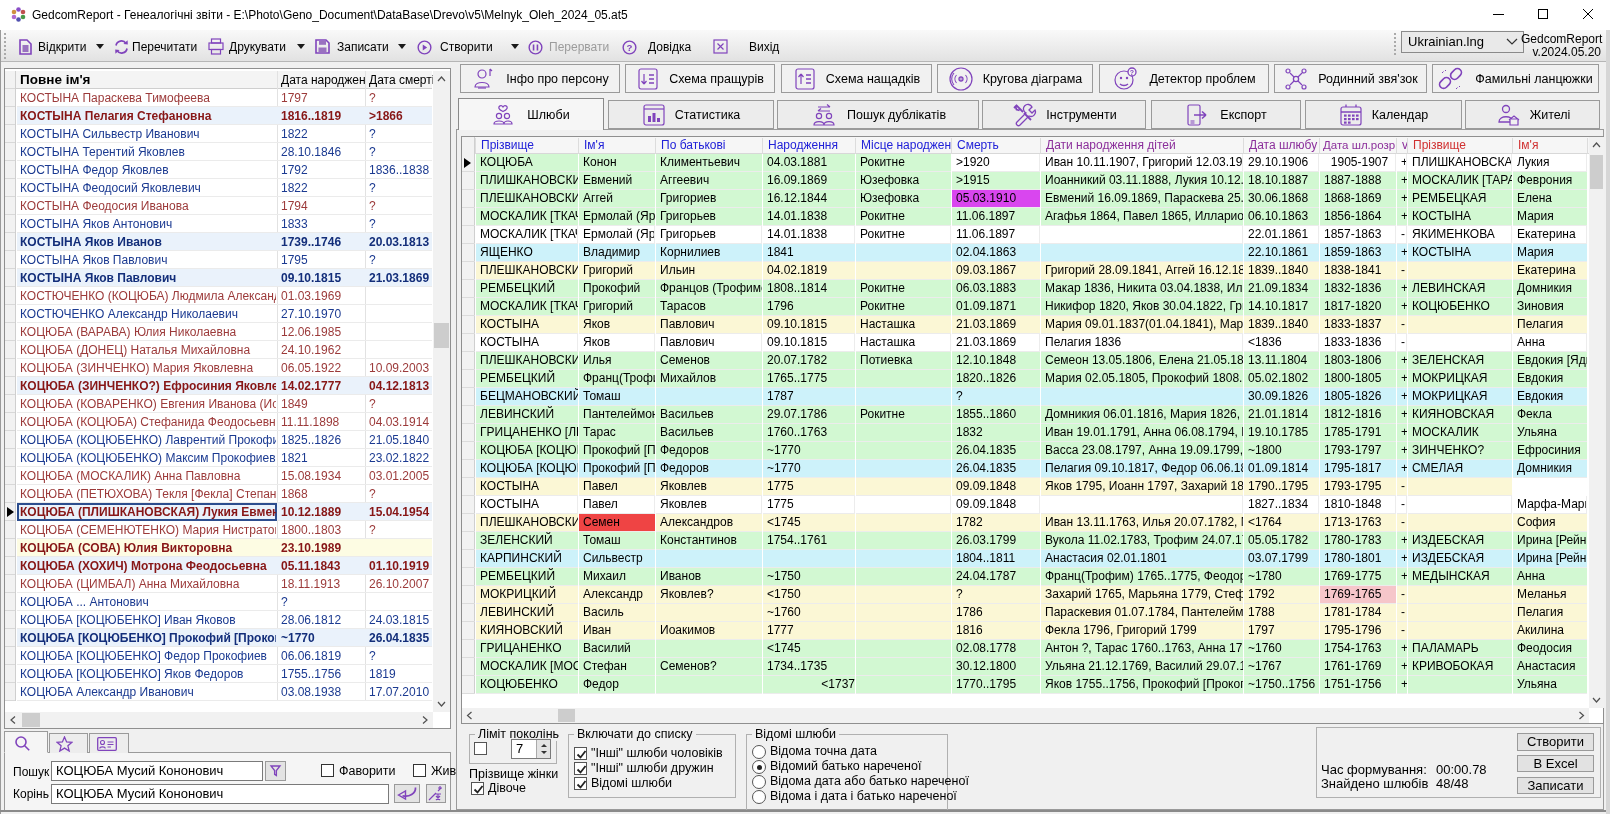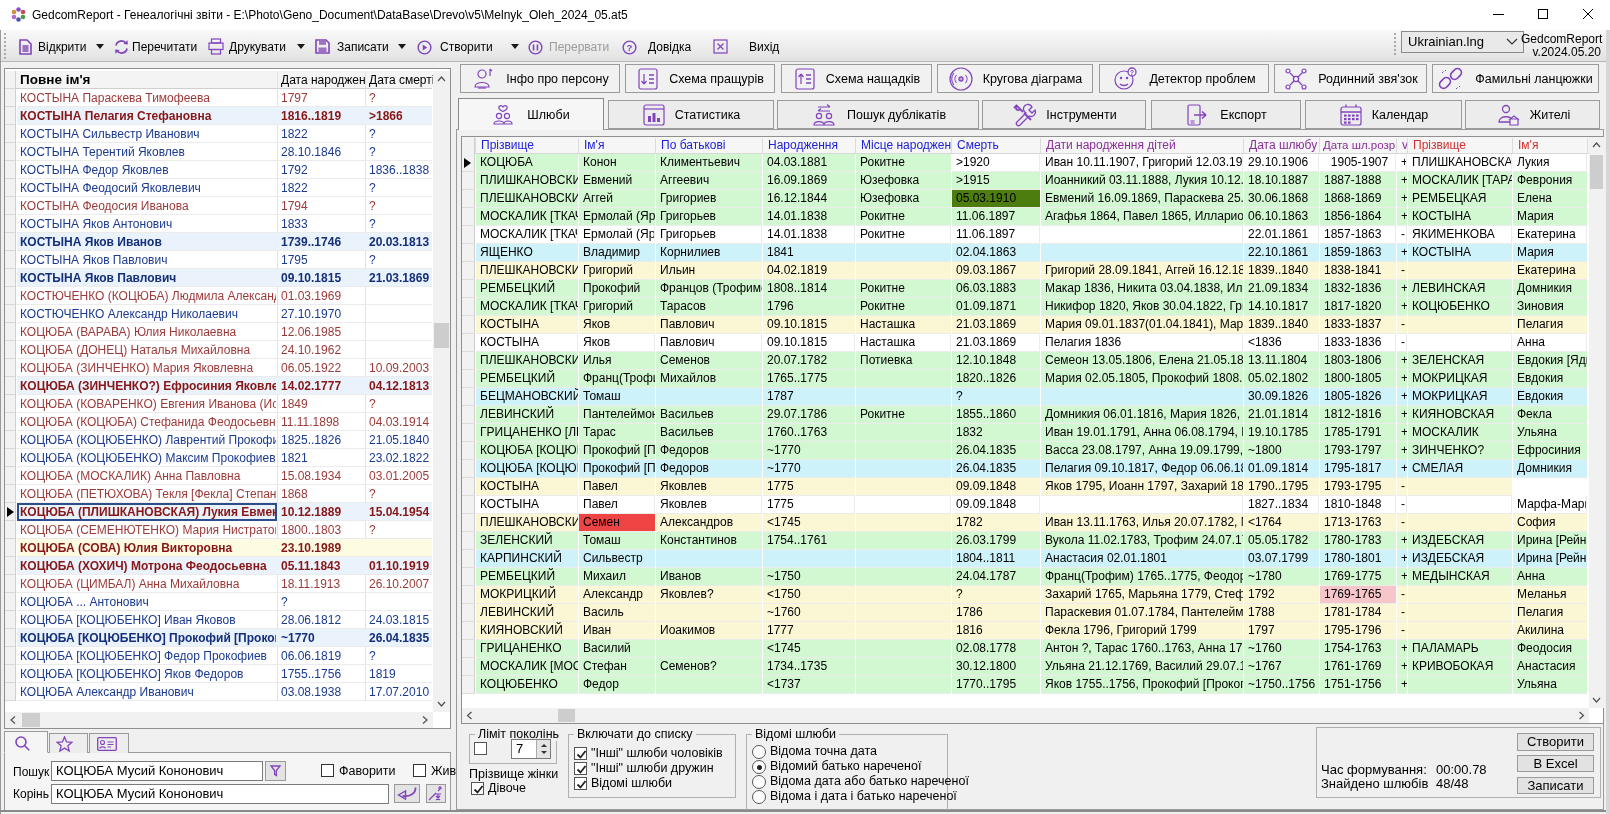--- a/index.html
+++ b/index.html
@@ -521,21 +521,21 @@
 <div class="ab tc" style="left:1320px;top:172px;width:76px;height:18px;line-height:17px;background:#d2f8d2;padding-left:4px;color:#000;border-bottom:1px solid #ececec;">1887-1888</div>
 <div class="ab tc" style="left:1397px;top:172px;width:10px;height:18px;line-height:17px;background:#d2f8d2;padding-left:4px;color:#000;border-bottom:1px solid #ececec;">+</div>
 <div class="ab tc" style="left:1408px;top:172px;width:104px;height:18px;line-height:17px;background:#d2f8d2;padding-left:4px;color:#000;border-bottom:1px solid #ececec;">МОСКАЛИК [ТАРАС</div>
 <div class="ab tc" style="left:1513px;top:172px;width:74px;height:18px;line-height:17px;background:#d2f8d2;padding-left:4px;color:#000;border-bottom:1px solid #ececec;">Феврония</div>
 <div class="ab" style="left:462px;top:189px;width:13px;height:1px;background:#dcdcdc;"></div>
 <div class="ab tc" style="left:476px;top:190px;width:102px;height:18px;line-height:17px;background:#d2f8d2;padding-left:4px;color:#000;border-bottom:1px solid #ececec;">ПЛЕШКАНОВСКИЙ</div>
 <div class="ab tc" style="left:579px;top:190px;width:76px;height:18px;line-height:17px;background:#d2f8d2;padding-left:4px;color:#000;border-bottom:1px solid #ececec;">Аггей</div>
 <div class="ab tc" style="left:656px;top:190px;width:106px;height:18px;line-height:17px;background:#d2f8d2;padding-left:4px;color:#000;border-bottom:1px solid #ececec;">Григориев</div>
 <div class="ab tc" style="left:763px;top:190px;width:92px;height:18px;line-height:17px;background:#d2f8d2;padding-left:4px;color:#000;border-bottom:1px solid #ececec;">16.12.1844</div>
 <div class="ab tc" style="left:856px;top:190px;width:95px;height:18px;line-height:17px;background:#d2f8d2;padding-left:4px;color:#000;border-bottom:1px solid #ececec;">Юзефовка</div>
-<div class="ab tc" style="left:952px;top:190px;width:88px;height:18px;line-height:17px;background:#4d7c0f;padding-left:4px;color:#000;border-bottom:1px solid #ececec;">05.03.1910</div>
+<div class="ab tc" style="left:952px;top:190px;width:88px;height:18px;line-height:17px;background:#d946ef;padding-left:4px;color:#000;border-bottom:1px solid #ececec;">05.03.1910</div>
 <div class="ab tc" style="left:1041px;top:190px;width:202px;height:18px;line-height:17px;background:#d2f8d2;padding-left:4px;color:#000;border-bottom:1px solid #ececec;">Евмений 16.09.1869, Параскева 25.09.</div>
 <div class="ab tc" style="left:1244px;top:190px;width:75px;height:18px;line-height:17px;background:#d2f8d2;padding-left:4px;color:#000;border-bottom:1px solid #ececec;">30.06.1868</div>
 <div class="ab tc" style="left:1320px;top:190px;width:76px;height:18px;line-height:17px;background:#d2f8d2;padding-left:4px;color:#000;border-bottom:1px solid #ececec;">1868-1869</div>
 <div class="ab tc" style="left:1397px;top:190px;width:10px;height:18px;line-height:17px;background:#d2f8d2;padding-left:4px;color:#000;border-bottom:1px solid #ececec;">+</div>
 <div class="ab tc" style="left:1408px;top:190px;width:104px;height:18px;line-height:17px;background:#d2f8d2;padding-left:4px;color:#000;border-bottom:1px solid #ececec;">РЕМБЕЦКАЯ</div>
 <div class="ab tc" style="left:1513px;top:190px;width:74px;height:18px;line-height:17px;background:#d2f8d2;padding-left:4px;color:#000;border-bottom:1px solid #ececec;">Елена</div>
 <div class="ab" style="left:462px;top:207px;width:13px;height:1px;background:#dcdcdc;"></div>
 <div class="ab tc" style="left:476px;top:208px;width:102px;height:18px;line-height:17px;background:#d2f8d2;padding-left:4px;color:#000;border-bottom:1px solid #ececec;">МОСКАЛИК [ТКАЧ,</div>
 <div class="ab tc" style="left:579px;top:208px;width:76px;height:18px;line-height:17px;background:#d2f8d2;padding-left:4px;color:#000;border-bottom:1px solid #ececec;">Ермолай (Ярмол</div>
 <div class="ab tc" style="left:656px;top:208px;width:106px;height:18px;line-height:17px;background:#d2f8d2;padding-left:4px;color:#000;border-bottom:1px solid #ececec;">Григорьев</div>
@@ -870,21 +870,21 @@
 <div class="ab tc" style="left:1041px;top:658px;width:202px;height:18px;line-height:17px;background:#d2f8d2;padding-left:4px;color:#000;border-bottom:1px solid #ececec;">Ульяна 21.12.1769, Василий 29.07.178</div>
 <div class="ab tc" style="left:1244px;top:658px;width:75px;height:18px;line-height:17px;background:#d2f8d2;padding-left:4px;color:#000;border-bottom:1px solid #ececec;">~1767</div>
 <div class="ab tc" style="left:1320px;top:658px;width:76px;height:18px;line-height:17px;background:#d2f8d2;padding-left:4px;color:#000;border-bottom:1px solid #ececec;">1761-1769</div>
 <div class="ab tc" style="left:1397px;top:658px;width:10px;height:18px;line-height:17px;background:#d2f8d2;padding-left:4px;color:#000;border-bottom:1px solid #ececec;">+</div>
 <div class="ab tc" style="left:1408px;top:658px;width:104px;height:18px;line-height:17px;background:#d2f8d2;padding-left:4px;color:#000;border-bottom:1px solid #ececec;">КРИВОБОКАЯ</div>
 <div class="ab tc" style="left:1513px;top:658px;width:74px;height:18px;line-height:17px;background:#d2f8d2;padding-left:4px;color:#000;border-bottom:1px solid #ececec;">Анастасия</div>
 <div class="ab" style="left:462px;top:675px;width:13px;height:1px;background:#dcdcdc;"></div>
 <div class="ab tc" style="left:476px;top:676px;width:102px;height:18px;line-height:17px;background:#d2f8d2;padding-left:4px;color:#000;border-bottom:1px solid #ececec;">КОЦЮБЕНКО</div>
 <div class="ab tc" style="left:579px;top:676px;width:76px;height:18px;line-height:17px;background:#d2f8d2;padding-left:4px;color:#000;border-bottom:1px solid #ececec;">Федор</div>
 <div class="ab tc" style="left:656px;top:676px;width:106px;height:18px;line-height:17px;background:#d2f8d2;padding-left:4px;color:#000;border-bottom:1px solid #ececec;"></div>
-<div class="ab tc" style="left:763px;top:676px;width:92px;height:18px;line-height:17px;background:#d2f8d2;padding-left:4px;color:#000;border-bottom:1px solid #ececec;">&lt;1737</div>
+<div class="ab tc" style="left:763px;top:676px;width:92px;height:18px;line-height:17px;background:#d2f8d2;padding-left:4px;color:#000;border-bottom:1px solid #ececec;text-align:right;">&lt;1737</div>
 <div class="ab tc" style="left:856px;top:676px;width:95px;height:18px;line-height:17px;background:#d2f8d2;padding-left:4px;color:#000;border-bottom:1px solid #ececec;"></div>
 <div class="ab tc" style="left:952px;top:676px;width:88px;height:18px;line-height:17px;background:#d2f8d2;padding-left:4px;color:#000;border-bottom:1px solid #ececec;">1770..1795</div>
 <div class="ab tc" style="left:1041px;top:676px;width:202px;height:18px;line-height:17px;background:#d2f8d2;padding-left:4px;color:#000;border-bottom:1px solid #ececec;">Яков 1755..1756, Прокофий [Прокоп]</div>
 <div class="ab tc" style="left:1244px;top:676px;width:75px;height:18px;line-height:17px;background:#d2f8d2;padding-left:4px;color:#000;border-bottom:1px solid #ececec;">~1750..1756</div>
 <div class="ab tc" style="left:1320px;top:676px;width:76px;height:18px;line-height:17px;background:#d2f8d2;padding-left:4px;color:#000;border-bottom:1px solid #ececec;">1751-1756</div>
 <div class="ab tc" style="left:1397px;top:676px;width:10px;height:18px;line-height:17px;background:#d2f8d2;padding-left:4px;color:#000;border-bottom:1px solid #ececec;">+</div>
 <div class="ab tc" style="left:1408px;top:676px;width:104px;height:18px;line-height:17px;background:#d2f8d2;padding-left:4px;color:#000;border-bottom:1px solid #ececec;"></div>
 <div class="ab tc" style="left:1513px;top:676px;width:74px;height:18px;line-height:17px;background:#d2f8d2;padding-left:4px;color:#000;border-bottom:1px solid #ececec;">Ульяна</div>
 <div class="ab" style="left:462px;top:693px;width:13px;height:1px;background:#dcdcdc;"></div>
 <div class="ab" style="left:464px;top:158px;width:0;height:0;border-left:7px solid #000;border-top:5px solid transparent;border-bottom:5px solid transparent;"></div>

